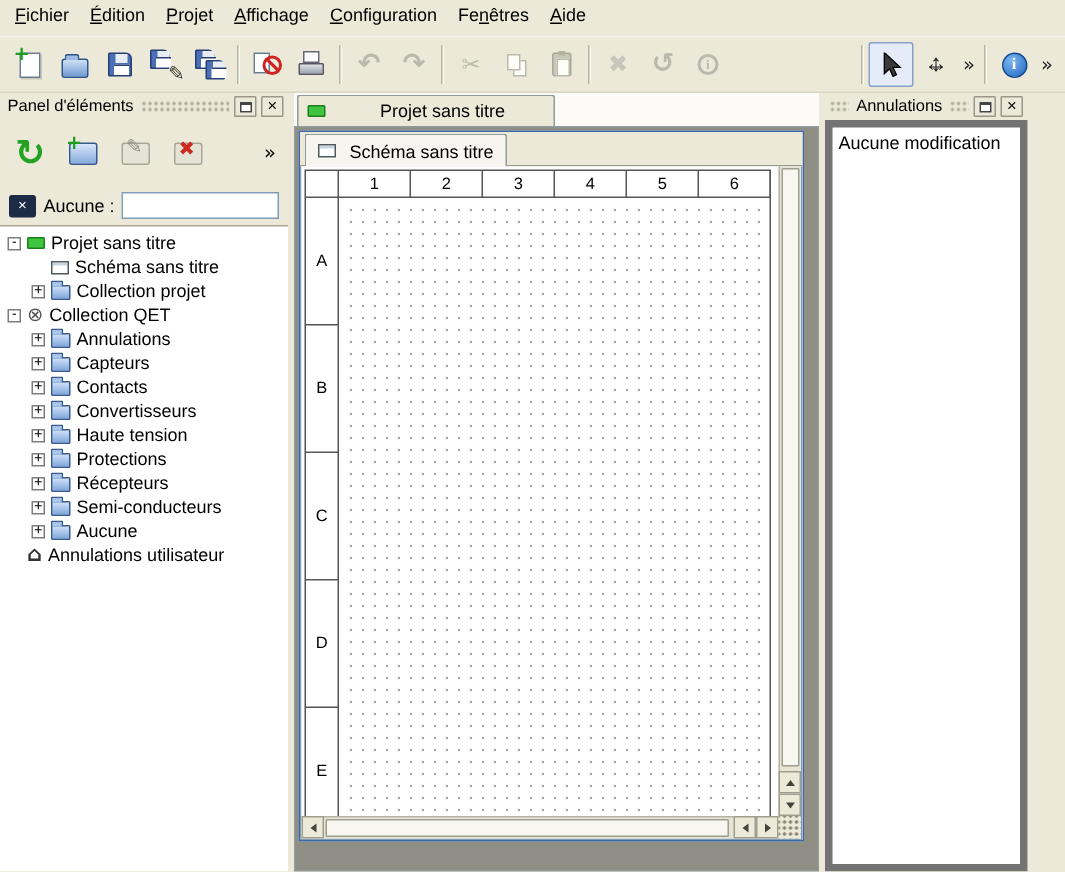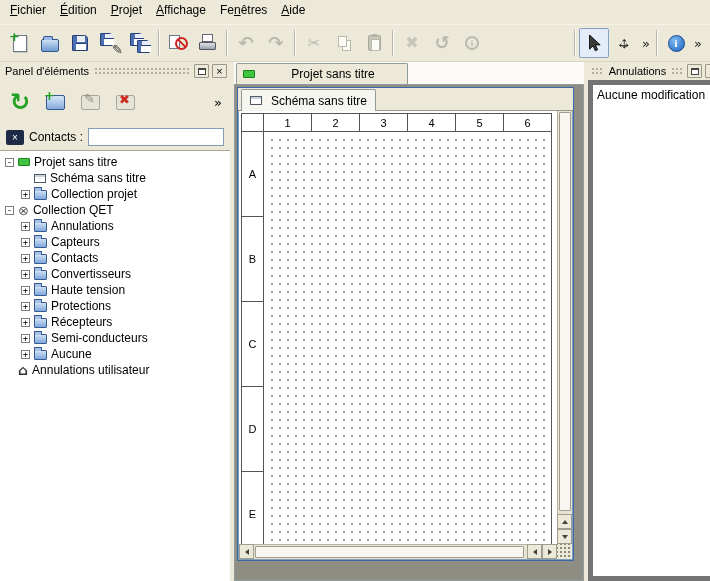--- a/index.html
+++ b/index.html
@@ -48,21 +48,21 @@
   .ic-paste::after{content:"";position:absolute;left:3px;top:-2px;width:5px;height:3px;background:#b3b1a2;border-radius:1px}
   .g-delete{font-size:16px;color:#c6c6bb;font-weight:bold}
   .ic-infodis{width:14px;height:14px;border:2px solid #b9b9ad;border-radius:50%;color:#b9b9ad;font-size:9px;font-weight:bold;display:flex;align-items:center;justify-content:center;font-family:"Liberation Serif",serif}
   .ic-about{width:17px;height:17px;border-radius:50%;background:radial-gradient(circle at 35% 30%,#7db9ef,#1f64c0);color:#fff;font-size:11px;font-weight:bold;display:flex;align-items:center;justify-content:center;font-family:"Liberation Serif",serif;border:1px solid #14488f}
   .ic-move{position:relative;width:18px;height:18px}
   .ic-move span{position:absolute;left:0;top:0;width:18px;height:18px;display:flex;align-items:center;justify-content:center;font-size:16px;color:#1a1a1a;font-weight:bold}
 
   
   .main{flex:1;display:flex;min-height:0}
   .gap{width:4px;flex:none}
-  .dock-left{width:230px;flex:none;display:flex;flex-direction:column;min-height:0}
+  .dock-left{width:192px;flex:none;display:flex;flex-direction:column;min-height:0}
   .dock-right{width:135px;flex:none;display:flex;flex-direction:column;min-height:0}
   .mdi{width:350px;flex:none;display:flex;flex-direction:column;min-height:0}
 
   
   .dock-title{height:18px;flex:none;display:flex;align-items:center;padding:0 3px;gap:3px}
   .dock-title .ttext{font-size:11px;padding:0 2px;white-space:nowrap}
   .grip{flex:1;height:8px;background-image:radial-gradient(#b2af9e 1px,transparent 1.2px);background-size:4px 4px}
   .tb-btn{width:15px;height:14px;flex:none;border:1px solid #9a978a;background:#ece9d8;display:flex;align-items:center;justify-content:center;font-size:11px;line-height:1;border-radius:1px}
   .float-ic{width:8px;height:7px;border:1px solid #444;border-top-width:2px;background:#fff}
 
@@ -142,20 +142,21 @@
 </head>
 <body>
 
 <div class="app">
 
   <div class="menubar">
     <div class="menu-item"><span><span></span><span class="accel">F</span><span>ichier</span></span></div>
     <div class="menu-item"><span><span></span><span class="accel">É</span><span>dition</span></span></div>
     <div class="menu-item"><span><span></span><span class="accel">P</span><span>rojet</span></span></div>
     <div class="menu-item"><span><span></span><span class="accel">A</span><span>ffichage</span></span></div>
+    <div class="menu-item"><span><span></span><span class="accel">C</span><span>onfiguration</span></span></div>
     <div class="menu-item"><span><span>Fe</span><span class="accel">n</span><span>êtres</span></span></div>
     <div class="menu-item"><span><span></span><span class="accel">A</span><span>ide</span></span></div>
   </div>
 
   <div class="toolbar">
     <div class="tbtn">
         <span class="ic-doc">
           <span class="plusb g">+</span>
         </span>
       </div>
@@ -266,21 +267,21 @@
         <div class="pbtn">
             <span class="elem-pad dis"></span>
             <span class="ov delx g">✖</span>
           </div>
         <div class="pchev g">»</div>
       </div>
       <div class="filterrow">
         <span class="filter-clear">
             <span>×</span>
           </span>
-        <span>Contacts :</span>
+        <span>Aucune :</span>
         <input class="filter-input" value="" style="">
       </div>
       <div class="tree">
         <div class="trow">
             <span class="exp">-</span>
             <span class="ti i-project"></span>
             <span>Projet sans titre</span>
           </div>
         <div class="trow lvl1">
             <span class="exp none"></span>

